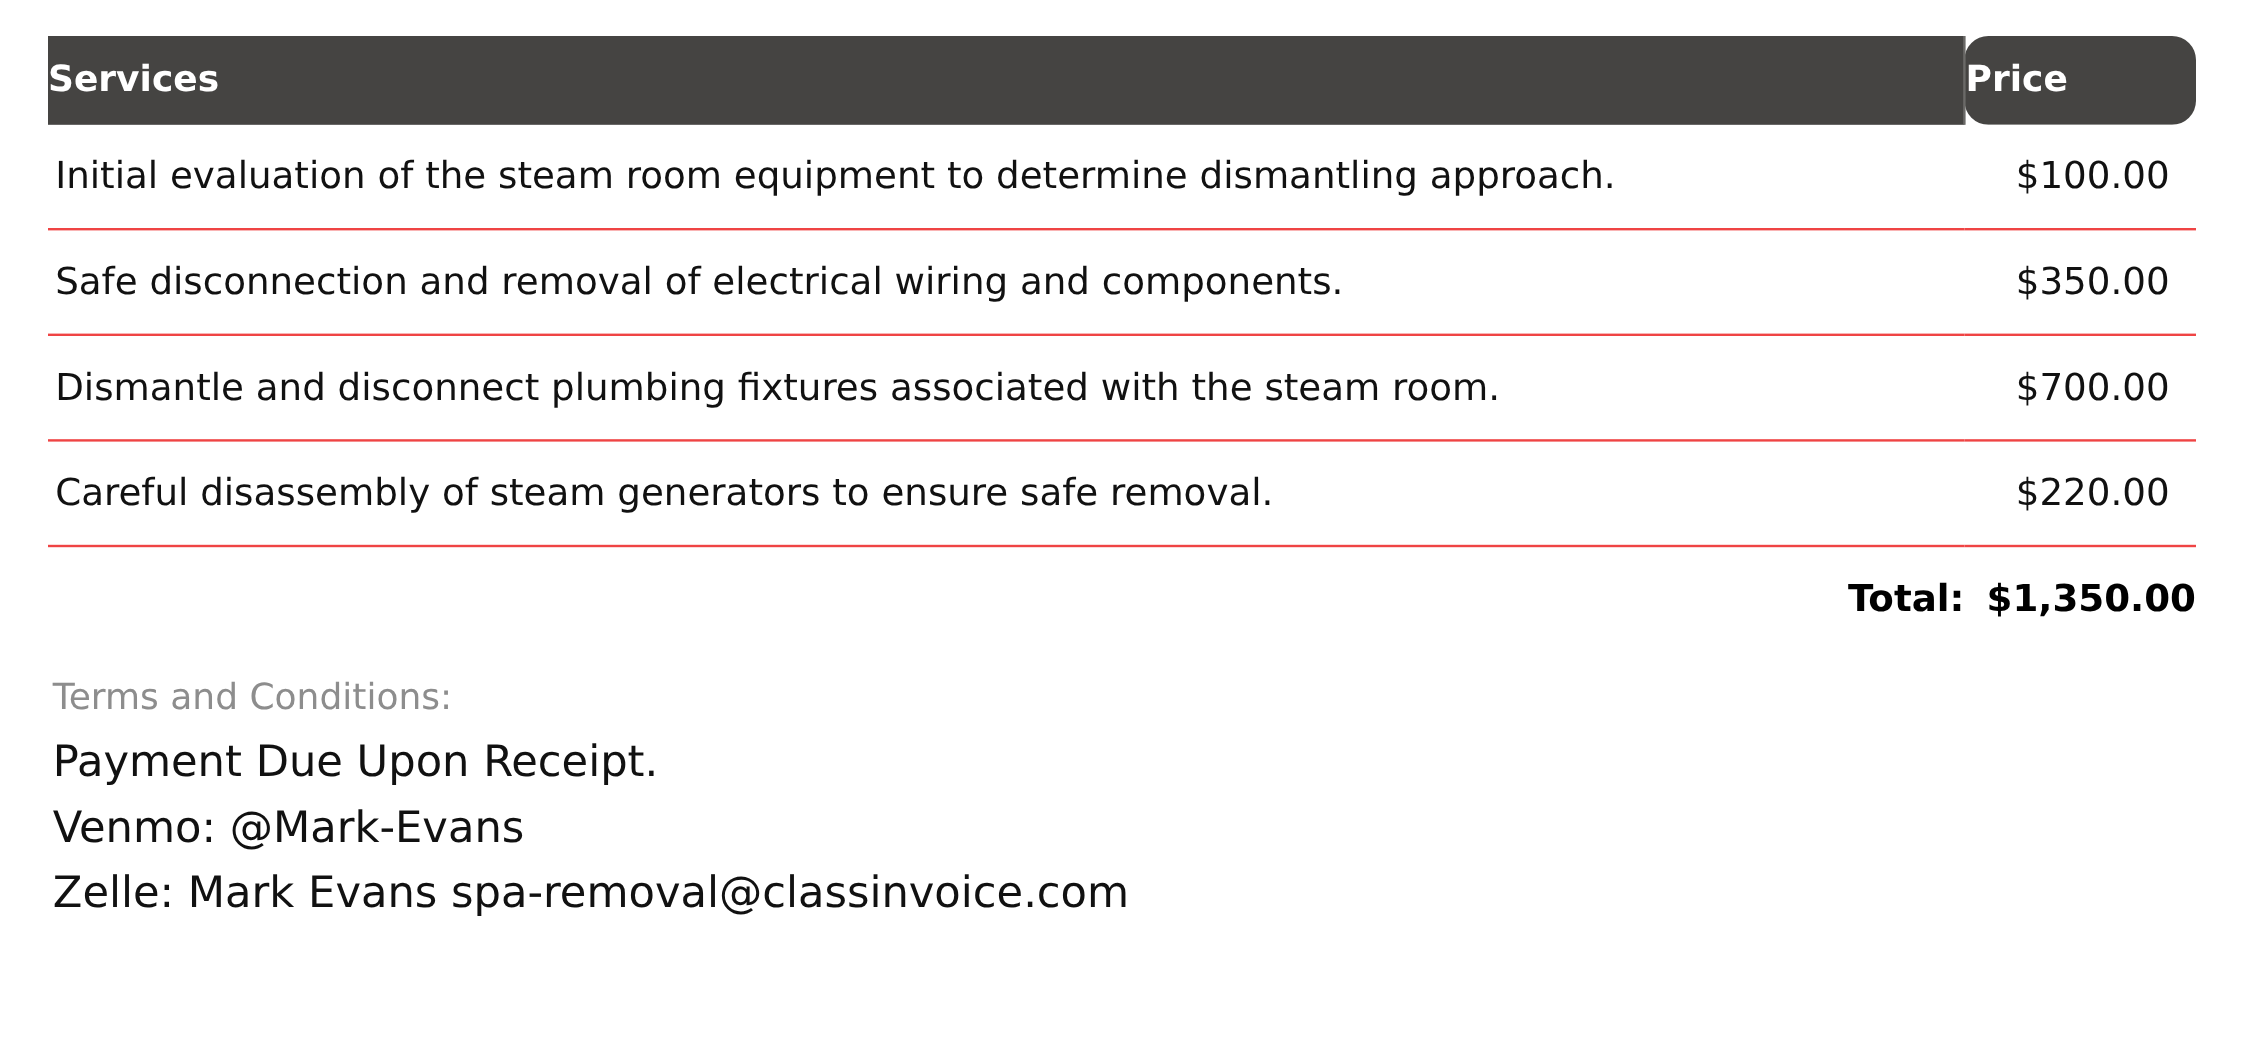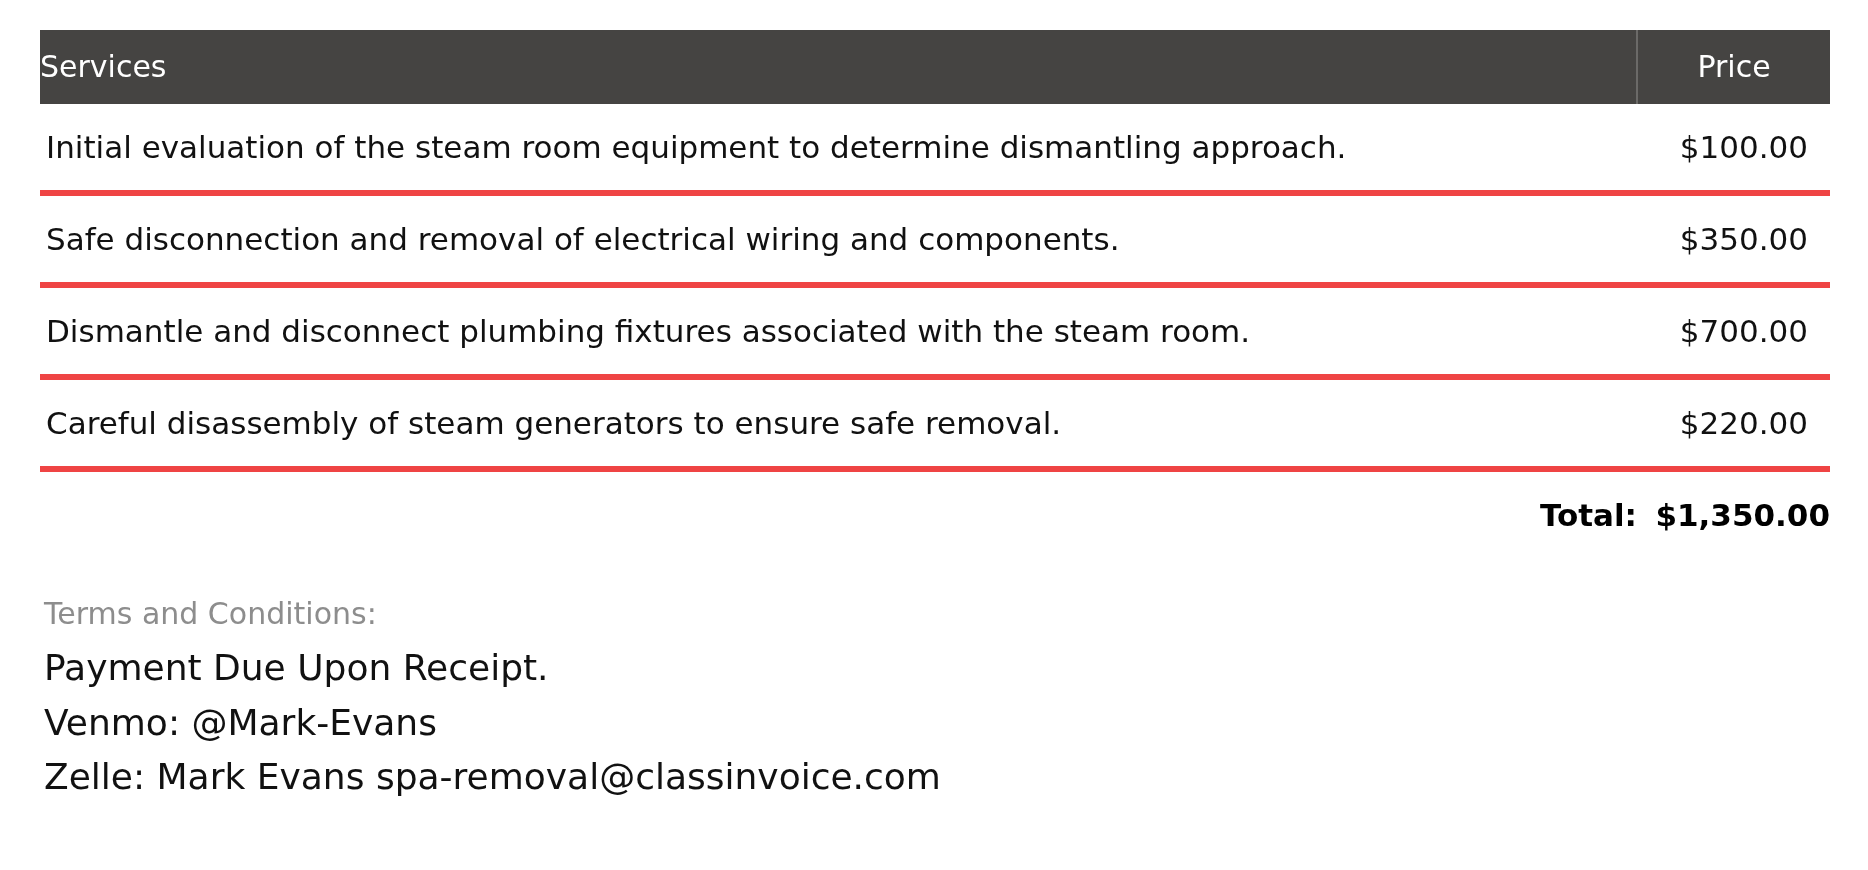--- a/index.html
+++ b/index.html
@@ -29,37 +29,38 @@
   table.invoice td {
     padding: 0;
     vertical-align: middle;
   }
   thead tr {
     background: #454442;
   }
   thead th {
     color: #ffffff;
     font-size: 30px;
-    font-weight: normal;
+    font-weight: bold;
     height: 74px;
     line-height: 74px;
   }
   th.col-service {
     text-align: left;
     padding-left: 24px;
     border-right: 2px solid #6b6a68;
     width: 1596px;
   }
   th.col-price {
-    text-align: center;
+    text-align: left;
     padding-right: 22px;
     width: 192px;
+    border-radius: 20px;
   }
   tbody tr.item-row td {
-    border-bottom: 6px solid #ef4444;
+    border-bottom: 2px solid #ef4444;
     height: 86px;
     font-size: 31px;
     color: #111111;
   }
   tbody td.service-cell {
     text-align: left;
     padding-left: 6px;
   }
   tbody td.price-cell {
     text-align: right;
@@ -77,21 +78,21 @@
     text-align: right;
     padding-right: 0;
   }
   td.total-value {
     text-align: right;
     padding-right: 22px;
     white-space: nowrap;
     margin-top: 23px;
   }
   .terms {
-    margin-top: 38px;
+    margin-top: 22px;
     padding-left: 4px;
   }
   .terms-title {
     font-size: 30px;
     color: #8d8d8d;
     margin-bottom: 10px;
   }
   .terms-line {
     font-size: 36px;
     color: #111111;

